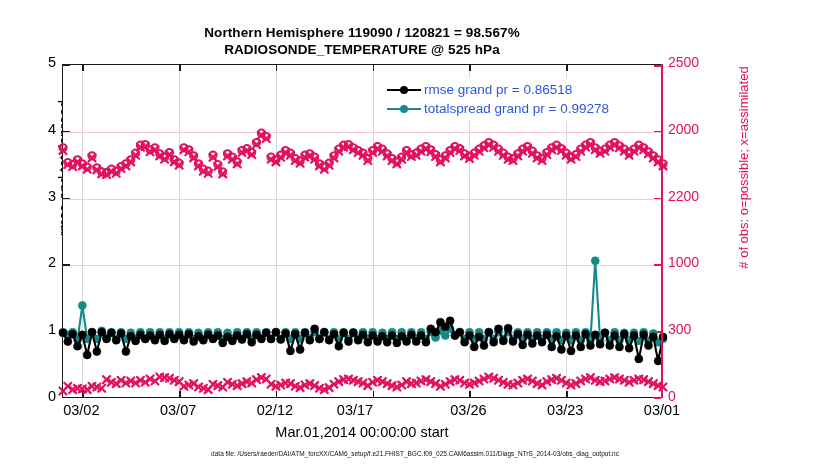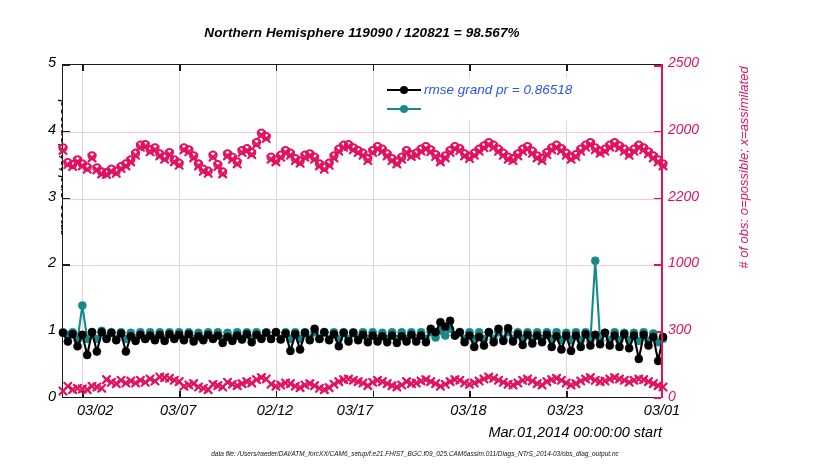--- a/index.html
+++ b/index.html
@@ -15,21 +15,20 @@
     overflow: hidden;
     font-family: "Liberation Sans", sans-serif;
     color: #000000;
   }
   #figure {
     position: absolute;
     left: 0;
     top: 0;
     width: 722px;
     height: 470px;
-    font-style: italic;
   }
   
   #title-block {
     position: absolute;
     left: 62px;
     top: 24px;
     width: 600px;
     text-align: center;
     line-height: 1.28;
   }
@@ -60,21 +59,21 @@
     transform: rotate(-90deg);
     font-size: 13px;
     color: #e2115f;
     white-space: nowrap;
   }
   #xlabel {
     position: absolute;
     left: 62px;
     top: 424px;
     width: 600px;
-    text-align: right;
+    text-align: center;
     font-size: 14.5px;
     white-space: nowrap;
   }
   #footer-note {
     position: absolute;
     left: 0;
     top: 450px;
     width: 830px;
     text-align: center;
     font-size: 6.5px;
@@ -219,20 +218,21 @@
     overflow: visible;
   }
 </style>
 </head>
 <body>
 
 <div id="figure">
 
   <div id="title-block">
     <div class="tline">Northern Hemisphere 119090 / 120821 = 98.567%</div>
+    <div class="tline">RADIOSONDE_TEMPERATURE @ 525 hPa</div>
   </div>
 
   <div id="ylabel-left">rmse and totalspread</div>
   <div id="ylabel-right"># of obs: o=possible; x=assimilated</div>
 
   <div id="ylabels-left-host">
       <div class="ylabel-l" style="top: 388px;">0</div>
       <div class="ylabel-l" style="top: 321.2px;">1</div>
       <div class="ylabel-l" style="top: 254.4px;">2</div>
       <div class="ylabel-l" style="top: 187.6px;">3</div>
@@ -243,25 +243,25 @@
   <div id="ylabels-right-host">
       <div class="ylabel-r" style="top: 388px;">0</div>
       <div class="ylabel-r" style="top: 321.2px;">300</div>
       <div class="ylabel-r" style="top: 254.4px;">1000</div>
       <div class="ylabel-r" style="top: 187.6px;">2200</div>
       <div class="ylabel-r" style="top: 120.8px;">2000</div>
       <div class="ylabel-r" style="top: 54px;">2500</div>
     </div>
 
   <div id="xlabels-host">
-      <div class="xlabel-t" style="left: 49.3548px; text-align: right;">03/02</div>
+      <div class="xlabel-t" style="left: 49.3548px;">03/02</div>
       <div class="xlabel-t" style="left: 146.129px;">03/07</div>
       <div class="xlabel-t" style="left: 242.903px;">02/12</div>
       <div class="xlabel-t" style="left: 323px;">03/17</div>
-      <div class="xlabel-t" style="left: 436.452px;">03/18</div>
+      <div class="xlabel-t" style="left: 436.452px;">03/26</div>
       <div class="xlabel-t" style="left: 533.226px;">03/23</div>
       <div class="xlabel-t" style="left: 630px;">03/01</div>
     </div>
 
   <div id="plot">
     <div id="grid-host">
         <div class="hgrid" style="top: 267.2px;"></div>
         <div class="hgrid" style="top: 200.4px;"></div>
         <div class="hgrid" style="top: 133.6px;"></div>
         <div class="hgrid" style="top: 66.8px;"></div>
@@ -1198,19 +1198,20 @@
           <span class="lline" style="background: rgb(0, 0, 0);"></span>
           <span class="ldot" style="background: rgb(0, 0, 0);"></span>
         </span>
         <span class="legend-text">rmse grand pr = 0.86518</span>
       </div>
       <div class="legend-row">
         <span class="legend-swatch">
           <span class="lline" style="background: rgb(22, 138, 138);"></span>
           <span class="ldot" style="background: rgb(22, 138, 138);"></span>
         </span>
+        <span class="legend-text">totalspread grand pr = 0.99278</span>
       </div>
     </div>
 
   <div id="xlabel">Mar.01,2014 00:00:00 start</div>
 
   <div id="footer-note">data file: /Users/raeder/DAI/ATM_forcXX/CAM6_setup/f.e21.FHIST_BGC.f09_025.CAM6assim.011/Diags_NTrS_2014-03/obs_diag_output.nc</div>
 </div>
 
 </body></html>

